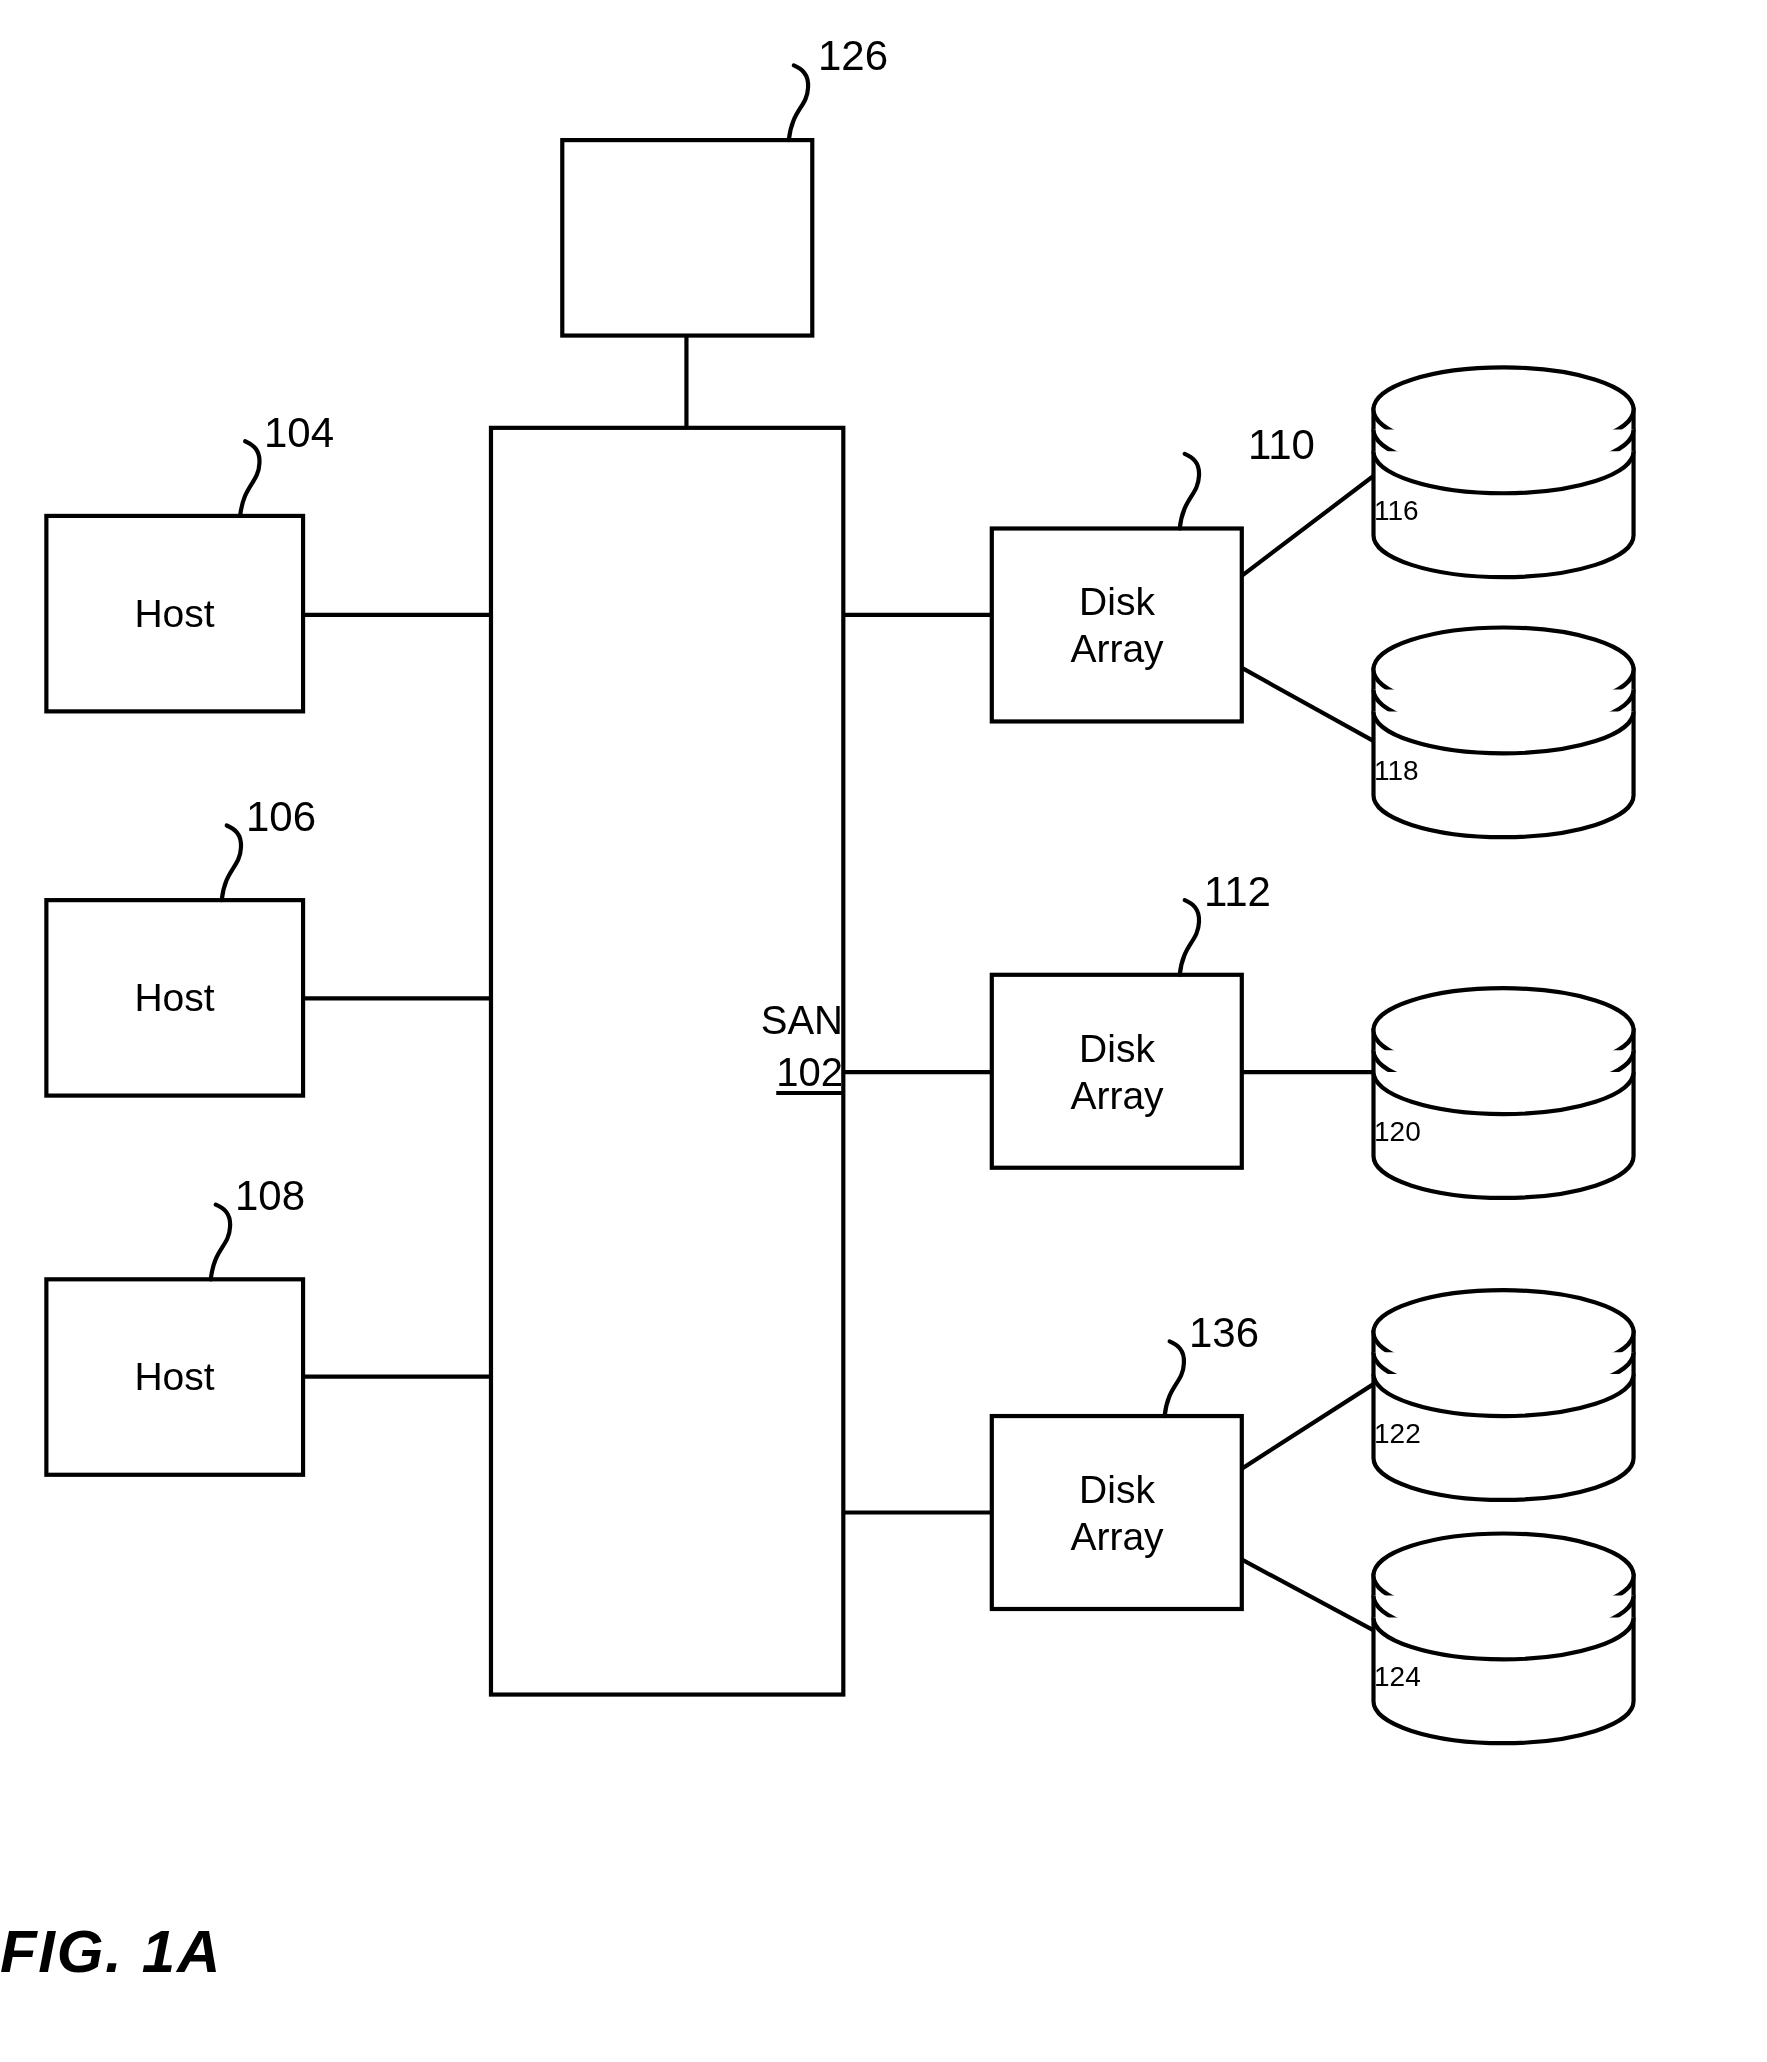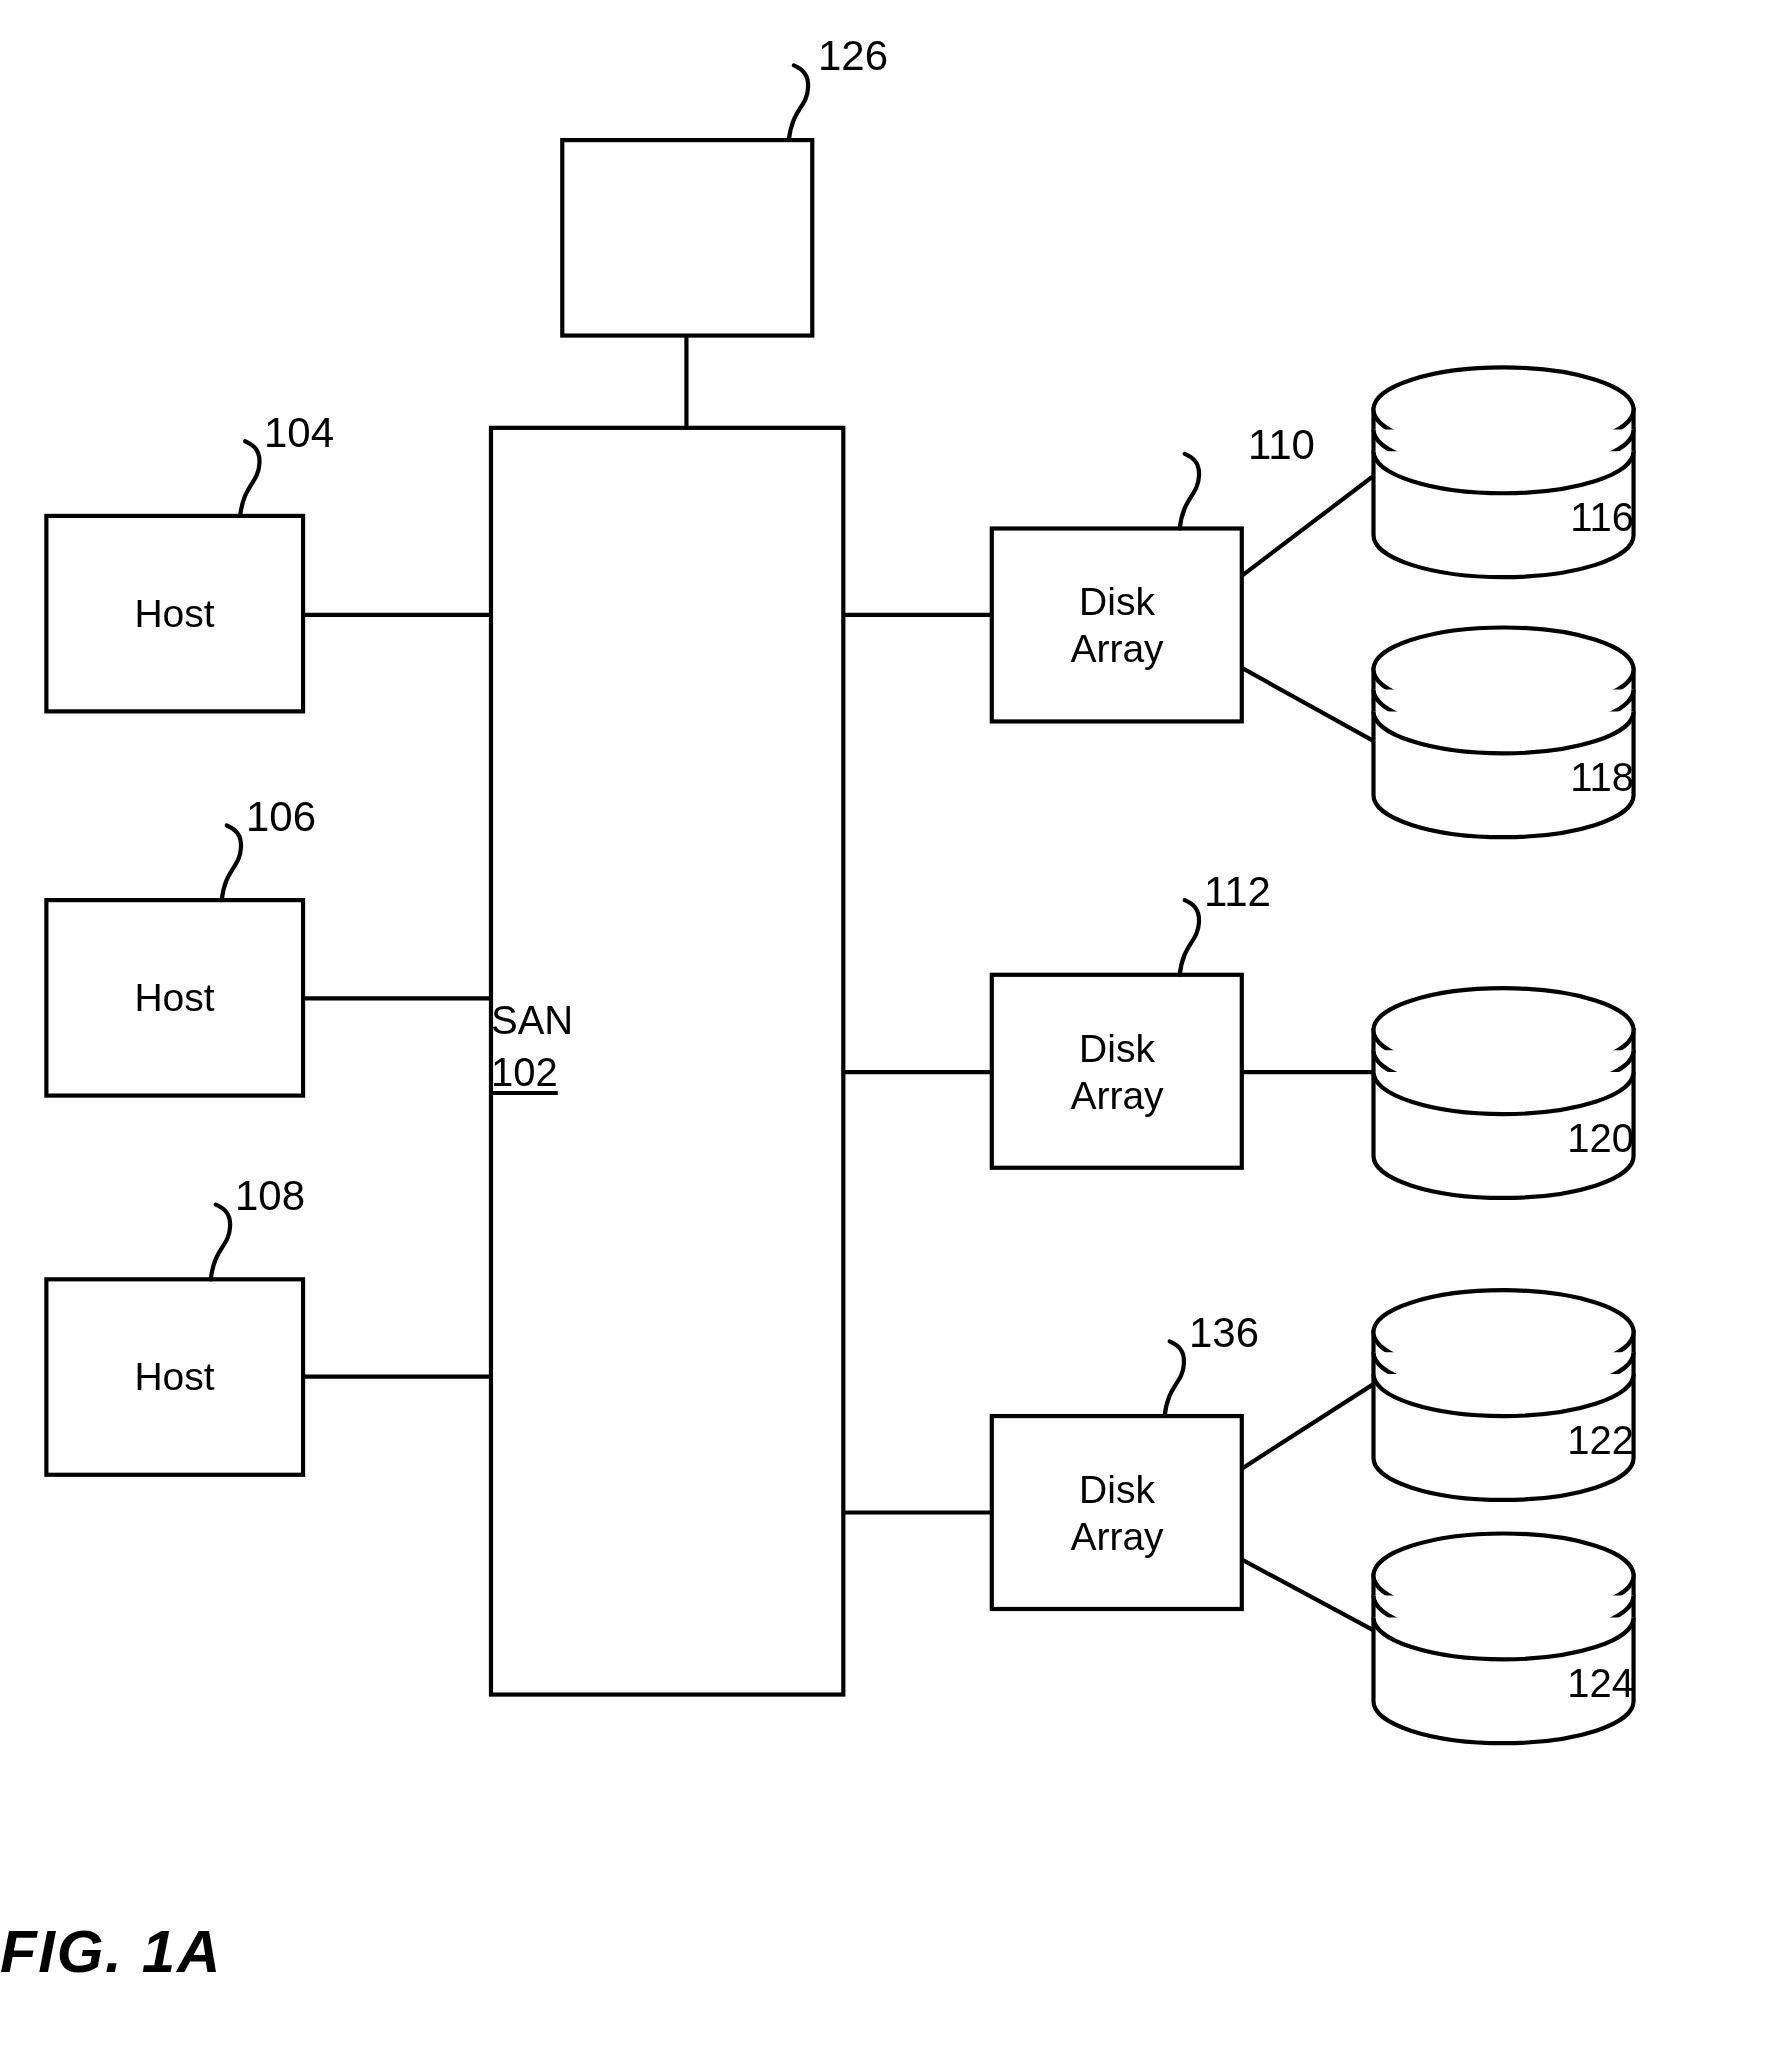--- a/index.html
+++ b/index.html
@@ -40,29 +40,29 @@
   .ref-label {
     position: absolute;
     font-family: "Liberation Sans", sans-serif;
     font-size: 42px;
     line-height: 47px;
     color: #000000;
   }
   .cyl-label {
     position: absolute;
     width: 260px;
+    text-align: left;
+    font-family: "Liberation Sans", sans-serif;
+    font-size: 28px;
+    color: #000000;
+  }
+  .san-label {
+    position: absolute;
+    width: 352px;
     text-align: right;
-    font-family: "Liberation Sans", sans-serif;
-    font-size: 40px;
-    color: #000000;
-  }
-  .san-label {
-    position: absolute;
-    width: 352px;
-    text-align: left;
     font-family: "Liberation Sans", sans-serif;
     font-size: 40px;
     line-height: 52px;
     color: #000000;
   }
   .san-label .san-num {
     text-decoration: underline;
     text-underline-offset: 5px;
   }
   #figure-caption {

